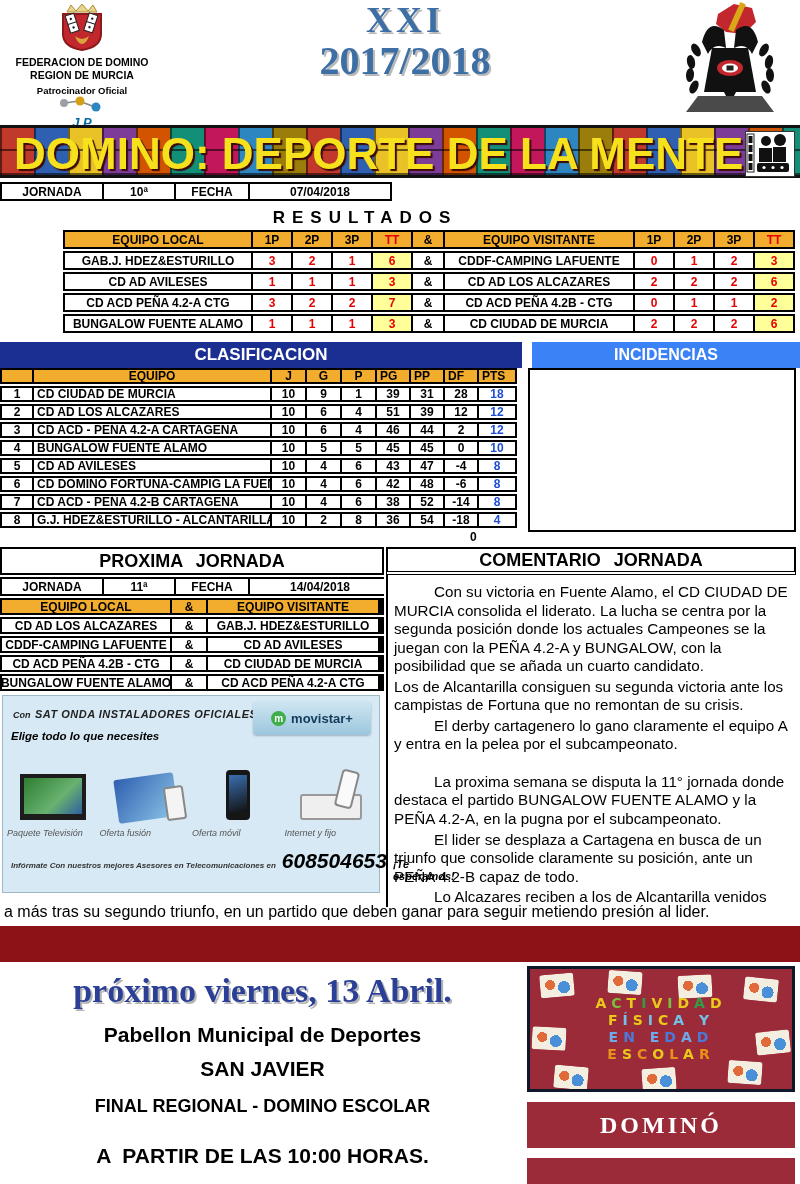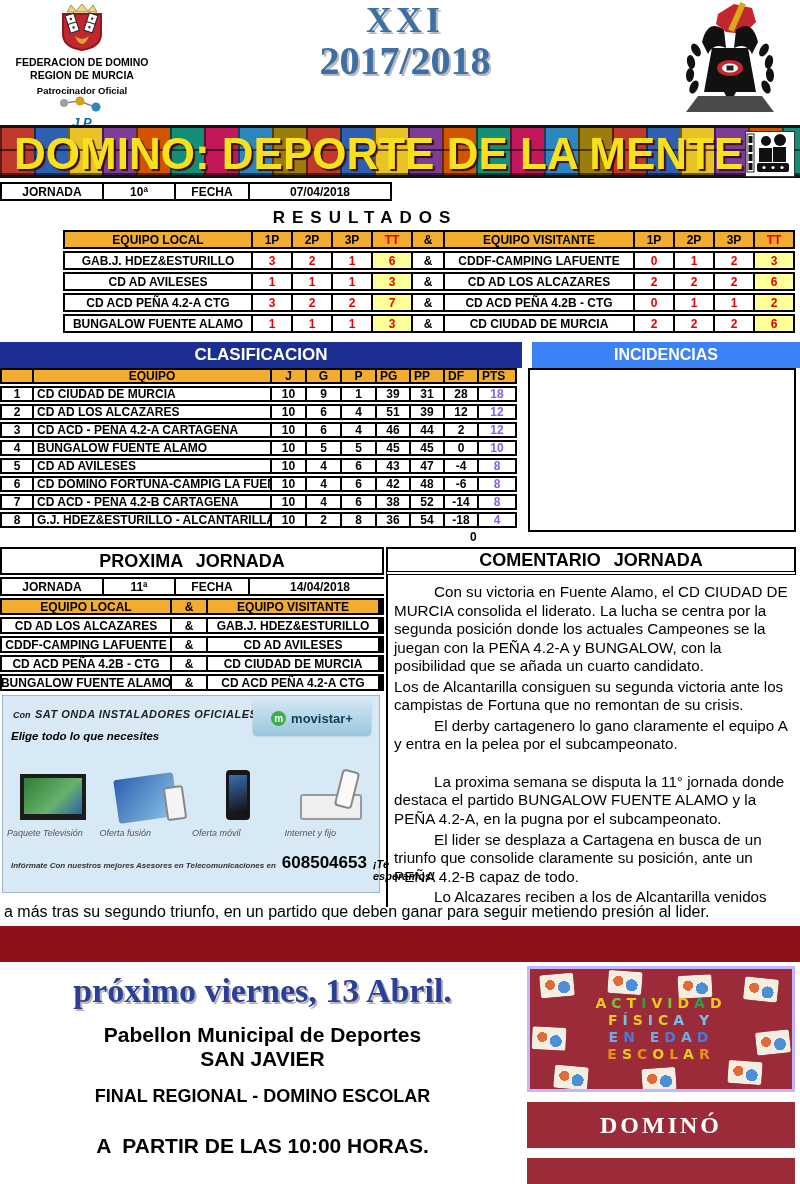--- a/index.html
+++ b/index.html
@@ -56,21 +56,21 @@
   .res-table{position:absolute;left:63px;top:230px;width:732px;}
   .res-grid{grid-template-columns:186px 38px 38px 38px 38px 30px 188px 38px 38px 38px 38px;}
 
   .cls-head{position:absolute;left:0;top:342px;width:522px;height:26px;background:#1B2E91;
     color:#fff;font-weight:bold;font-size:17px;display:flex;align-items:center;justify-content:center;}
   .inc-head{position:absolute;left:532px;top:342px;width:268px;height:26px;background:#3b82f6;
     color:#fff;font-weight:bold;font-size:16px;display:flex;align-items:center;justify-content:center;}
   .cls-table{position:absolute;left:0;top:368px;width:517px;}
   .cls-grid{grid-template-columns:30px 236px 33px 33px 33px 32px 32px 32px 36px;}
   .cls-grid>div{height:12px;font-size:12px;}
-  .pts{color:#8b5cf6;font-size:13px;}
+  .pts{color:#1d4ed8;font-size:13px;}
   .inc-box{position:absolute;left:528px;top:368px;width:264px;height:160px;border:2px solid #000;
     background:#fff;}
   .zero{position:absolute;left:470px;top:530px;font-weight:bold;font-size:12px;}
 
   
   .prx{position:absolute;left:0;top:547px;width:384px;}
   .prx-title{border:2px solid #000;height:24px;display:flex;align-items:center;justify-content:center;
     font-weight:bold;font-size:18px;word-spacing:8px;margin-bottom:2px;}
   .prx-grid{grid-template-columns:168px 34px 170px;}
   .prx-grid>div{height:13px;}
@@ -114,35 +114,35 @@
   .movil{width:24px;height:50px;background:#161616;border-radius:4px;position:relative;}
   .movil:after{content:"";position:absolute;left:3px;top:5px;right:3px;bottom:8px;
       background:linear-gradient(160deg,#3b6fb0,#111);}
   .router{width:58px;height:22px;background:#efefef;border:2px solid #999;border-radius:3px;
       position:relative;}
   .router:after{content:"";position:absolute;right:4px;top:-26px;width:14px;height:34px;
       background:#fafafa;border:2px solid #888;border-radius:4px;transform:rotate(14deg);}
   .ad-footer{position:absolute;left:8px;bottom:10px;width:362px;display:flex;align-items:baseline;
       gap:6px;flex-wrap:nowrap;}
   .ad-f-small{font-size:8px;font-style:italic;font-weight:bold;color:#333;white-space:nowrap;}
-  .ad-phone{font-size:17px;font-weight:bold;}
+  .ad-phone{font-size:21px;font-weight:bold;font-style:italic;}
   .ad-wait{font-size:11px;font-weight:bold;font-style:italic;}
 
   
   .band{position:absolute;left:0;top:926px;width:800px;height:36px;background:#8C1218;}
   .event{position:absolute;left:0;top:972px;width:525px;text-align:center;}
   .ev-date{font-family:"Liberation Serif",serif;font-weight:bold;font-size:34px;color:#2B3F96;
     text-shadow:2px 2px 0 #b5b5b5;}
   .ev-venue{font-weight:bold;font-size:21px;margin-top:13px;}
-  .ev-city{font-weight:bold;font-size:21px;margin-top:0;}
+  .ev-city{font-weight:bold;font-size:21px;margin-top:10px;}
   .ev-name{font-weight:bold;font-size:18px;margin-top:15px;}
   .ev-time{font-weight:bold;font-size:21px;margin-top:27px;white-space:pre;}
 
   .poster{position:absolute;left:527px;top:966px;width:268px;height:126px;background:#9C2B39;
-    border:3px solid #c4b5fd;box-sizing:border-box;overflow:hidden;padding-left:24px;}
+    border:3px solid #0f172a;box-sizing:border-box;overflow:hidden;padding-left:24px;}
   .poster-text{position:absolute;left:0;top:26px;width:100%;text-align:center;
     font-family:"DejaVu Sans",sans-serif;font-weight:bold;font-size:14px;line-height:17px;
     letter-spacing:5px;}
   .cartoon{position:absolute;width:34px;height:23px;background:
     radial-gradient(circle at 30% 45%, #e06a3a 0 5px, rgba(0,0,0,0) 5px),
     radial-gradient(circle at 70% 60%, #4a90d9 0 6px, rgba(0,0,0,0) 6px),
     #f3eee0;border-radius:3px;}
   .domino-strip{position:absolute;left:527px;top:1102px;width:268px;height:46px;background:#9C2B39;
     display:flex;align-items:center;justify-content:center;}
   .domino-strip span{font-family:"Liberation Serif",serif;font-weight:bold;font-size:24px;

